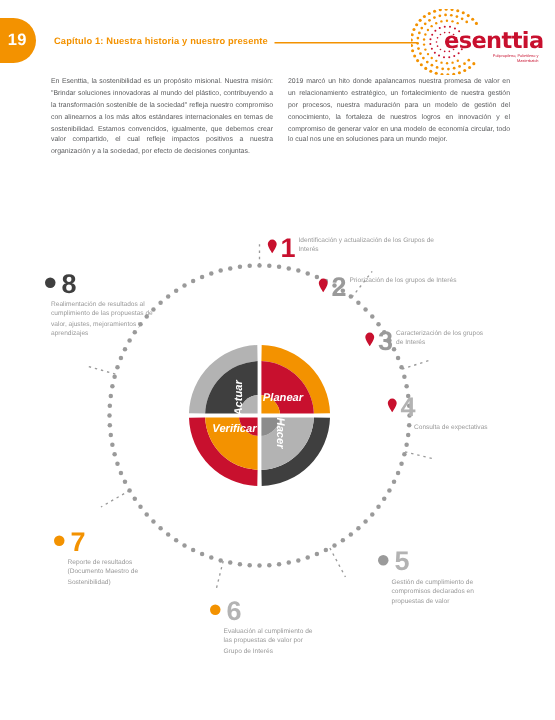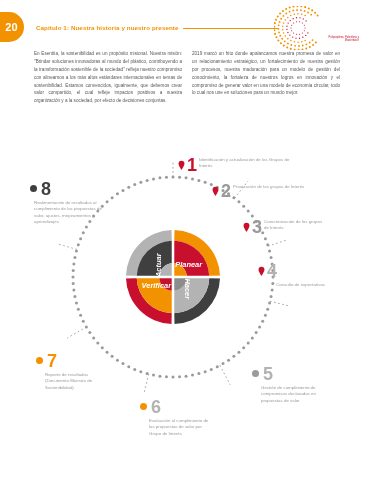--- a/index.html
+++ b/index.html
@@ -163,21 +163,21 @@
   .m-row {
     display: flex;
     align-items: flex-start;
     gap: 2px;
   }
 </style>
 </head>
 <body>
 
 <div class="page-badge">
-  <span>20</span>
+  <span>19</span>
 </div>
 
 <div class="chapter-row">
   <span class="chapter-title">Capítulo 1: Nuestra historia y nuestro presente</span>
   <span class="chapter-rule"></span>
 </div>
 
 <div class="logo-wrap">
   <svg class="logo-burst" viewBox="0 0 88 44">
     <g id="burst">
@@ -281,20 +281,21 @@
         <circle cx="19.52" cy="0.50" r="1.03" fill="#f39200"></circle>
         <circle cx="23.43" cy="0.11" r="1.03" fill="#f39200"></circle>
         <circle cx="27.35" cy="0.32" r="1.03" fill="#f39200"></circle>
         <circle cx="31.18" cy="1.13" r="1.03" fill="#f39200"></circle>
         <circle cx="34.82" cy="2.50" r="1.03" fill="#f39200"></circle>
         <circle cx="38.16" cy="4.40" r="1.03" fill="#f39200"></circle>
         <circle cx="41.12" cy="6.79" r="1.03" fill="#f39200"></circle>
         <circle cx="43.61" cy="9.59" r="1.03" fill="#f39200"></circle>
       </g>
   </svg>
+  <div class="logo-text">esenttia</div>
   <div class="logo-tag">Polipropileno, Polietileno
 y Masterbatch</div>
 </div>
 
 <div class="columns">
   <div class="col">En Esenttia, la sostenibilidad es un propósito misional. Nuestra misión: "Brindar soluciones innovadoras al mundo del plástico, contribuyendo a la transformación sostenible de la sociedad" refleja nuestro compromiso con alinearnos a los más altos estándares internacionales en temas de sostenibilidad. Estamos convencidos, igualmente, que debemos crear valor compartido, el cual refleje impactos positivos a nuestra organización y a la sociedad, por efecto de decisiones conjuntas.</div>
   <div class="col">2019 marcó un hito donde apalancamos nuestra promesa de valor en un relacionamiento estratégico, un fortalecimiento de nuestra gestión por procesos, nuestra maduración para un modelo de gestión del conocimiento, la fortaleza de nuestros logros en innovación y el compromiso de generar valor en una modelo de economía circular, todo lo cual nos une en soluciones para un mundo mejor.</div>
 </div>
 
 <div class="diagram">

